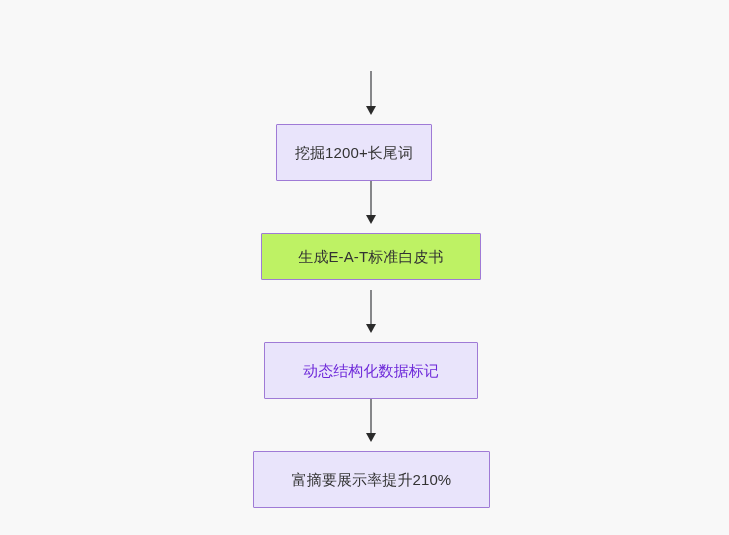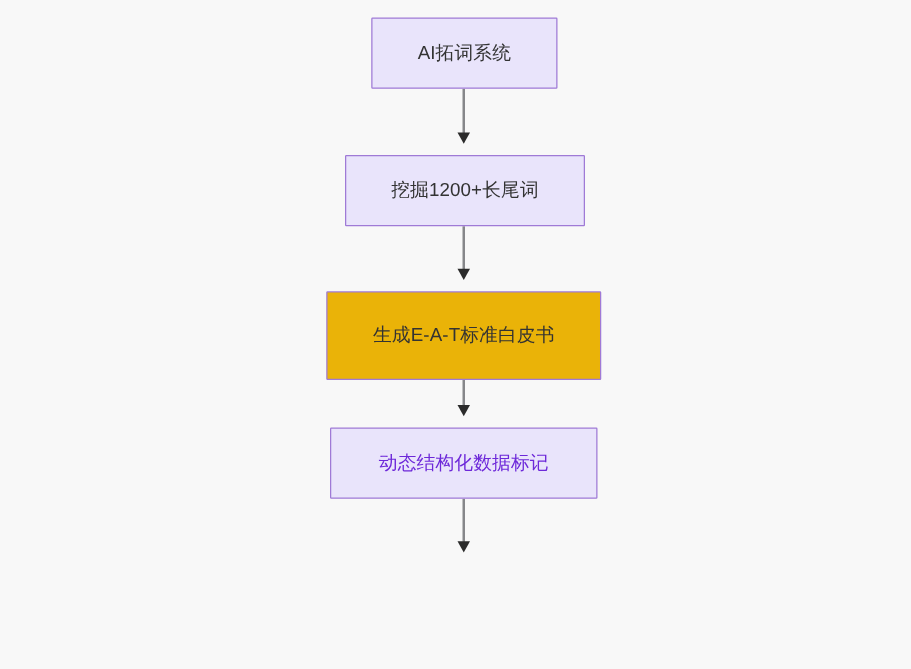--- a/index.html
+++ b/index.html
@@ -64,25 +64,25 @@
 
 <div id="flowchart" style="background: rgb(248, 248, 248);">
     <div class="edge-line" style="left: 370px; top: 71px; height: 36px; background: rgb(134, 135, 138);"></div>
     <div class="edge-arrow" style="left: 365.5px; top: 106px; border-top-color: rgb(43, 43, 43);"></div>
     <div class="edge-line" style="left: 370px; top: 181px; height: 35px; background: rgb(134, 135, 138);"></div>
     <div class="edge-arrow" style="left: 365.5px; top: 215px; border-top-color: rgb(43, 43, 43);"></div>
     <div class="edge-line" style="left: 370px; top: 290px; height: 35px; background: rgb(134, 135, 138);"></div>
     <div class="edge-arrow" style="left: 365.5px; top: 324px; border-top-color: rgb(43, 43, 43);"></div>
     <div class="edge-line" style="left: 370px; top: 399px; height: 35px; background: rgb(134, 135, 138);"></div>
     <div class="edge-arrow" style="left: 365.5px; top: 433px; border-top-color: rgb(43, 43, 43);"></div>
-    <div class="node" style="left: 297px; top: 14px; width: 149px; height: 57px; background: rgb(233, 228, 251); border-color: rgb(159, 122, 214);">
-      <span class="node-label" style="color: rgb(51, 51, 51);">AI拓词系统</span>
-    </div>
-    <div class="node" style="left: 276px; top: 124px; width: 192px; height: 57px; background: rgb(233, 228, 251); border-color: rgb(159, 122, 214);">
+    <div class="node" style="left: 276px; top: 124px; width: 156px; height: 57px; background: rgb(233, 228, 251); border-color: rgb(159, 122, 214);">
       <span class="node-label" style="color: rgb(51, 51, 51);">挖掘1200+长尾词</span>
     </div>
-    <div class="node" style="left: 261px; top: 233px; width: 220px; height: 71px; background: #eab308; border-color: rgb(159, 122, 214);">
+    <div class="node" style="left: 261px; top: 233px; width: 220px; height: 47px; background: #bef264; border-color: rgb(159, 122, 214);">
       <span class="node-label" style="color: rgb(51, 51, 51);">生成E-A-T标准白皮书</span>
     </div>
     <div class="node" style="left: 264px; top: 342px; width: 214px; height: 57px; background: rgb(233, 228, 251); border-color: rgb(159, 122, 214);">
       <span class="node-label" style="color: #6d28d9;">动态结构化数据标记</span>
     </div>
+    <div class="node" style="left: 253px; top: 451px; width: 237px; height: 57px; background: rgb(233, 228, 251); border-color: rgb(159, 122, 214);">
+      <span class="node-label" style="color: rgb(51, 51, 51);">富摘要展示率提升210%</span>
+    </div>
   </div>
 
 </body></html>

